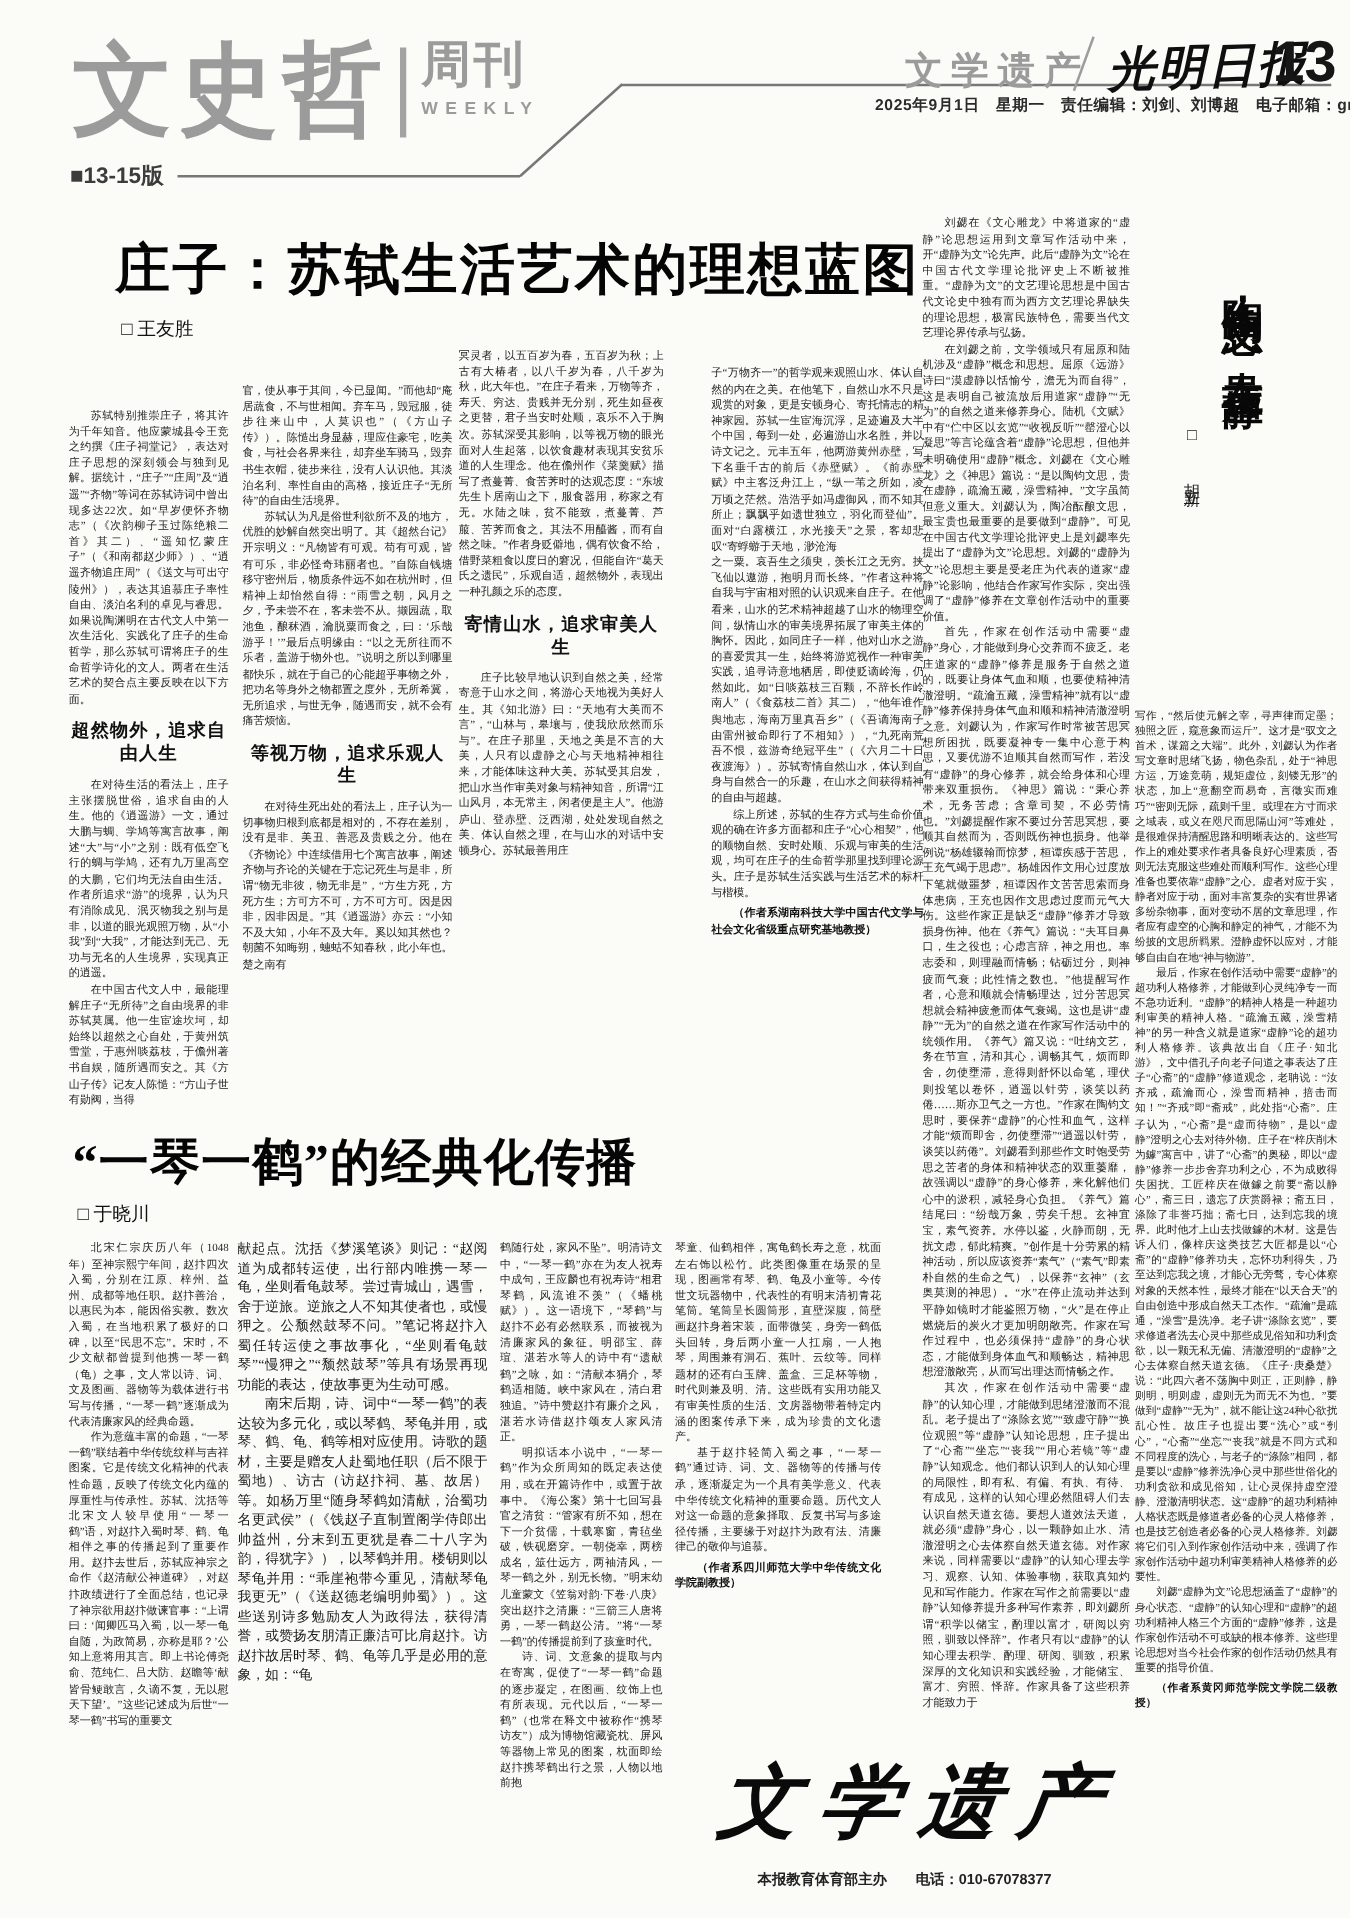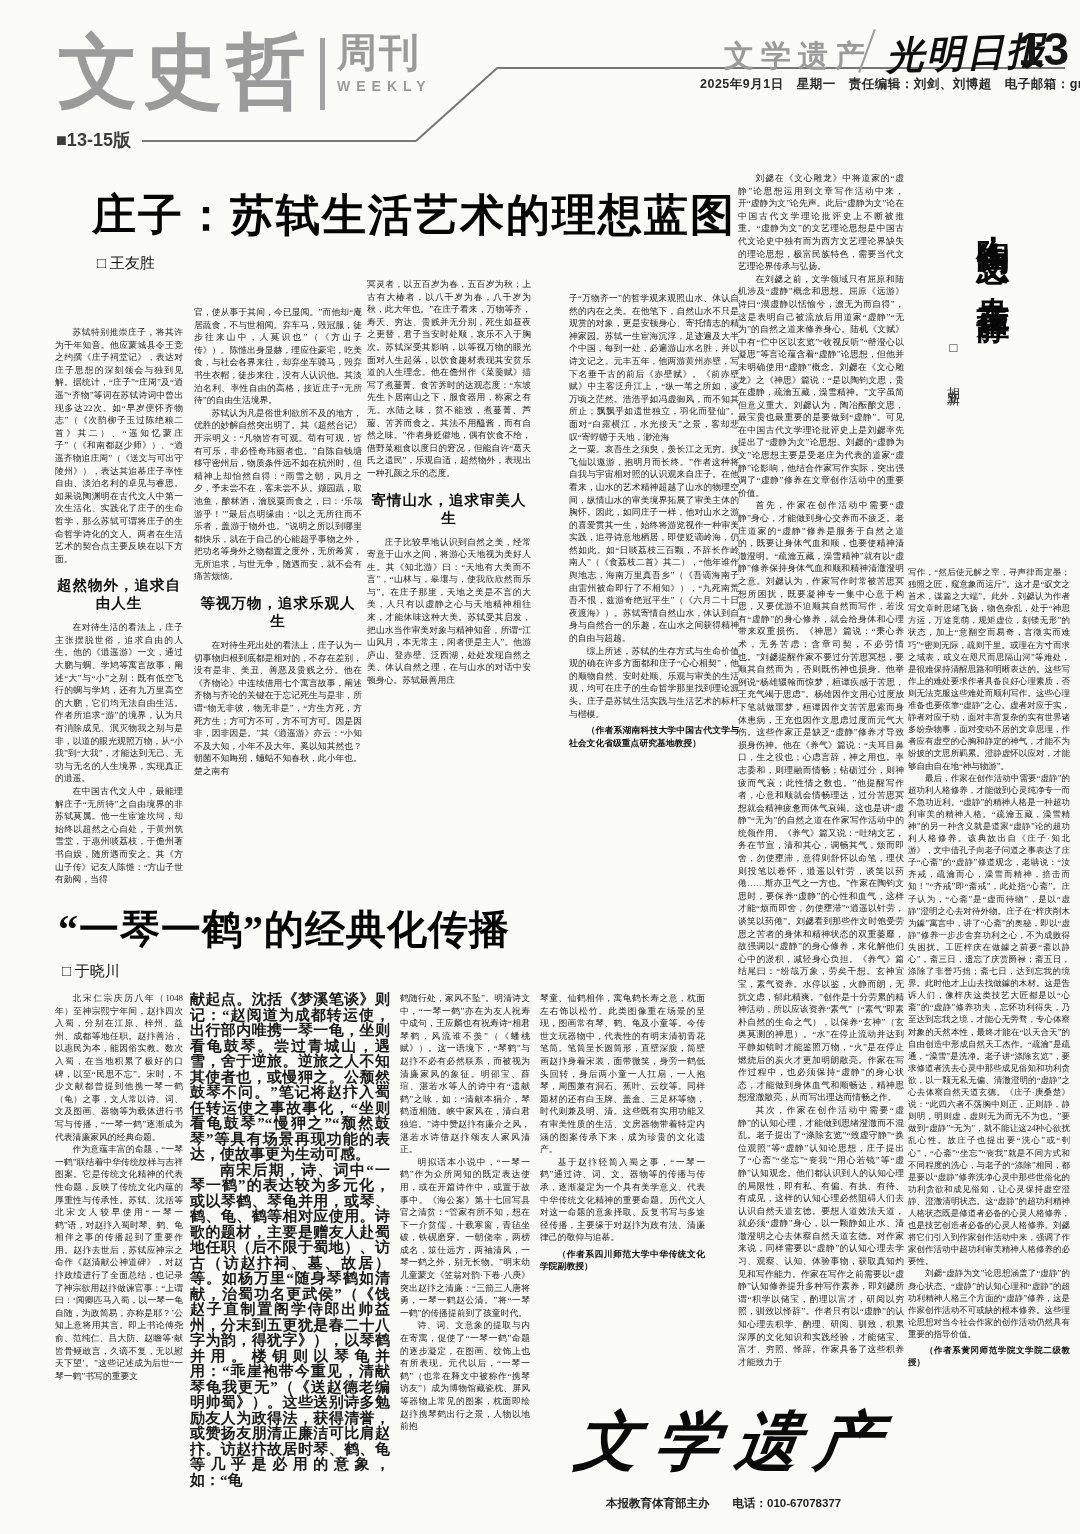--- a/index.html
+++ b/index.html
@@ -25,21 +25,21 @@
   .m-pageno{left:1018px;top:22px;font-family:"Liberation Sans","DejaVu Sans",sans-serif;font-weight:700;font-size:46px;color:#161616;}
   .m-date{left:700px;top:76px;width:366px;text-align:right;font-family:"Liberation Sans","DejaVu Sans",sans-serif;font-weight:700;font-size:12.5px;color:#2a2a2a;letter-spacing:.5px;white-space:nowrap;}
   
   .hl-main{left:92px;top:186px;width:640px;font-weight:900;font-size:44px;letter-spacing:2px;color:#050505;white-space:nowrap;}
   .by-main{left:97px;top:254px;font-size:15px;color:#111;}
   .hl-bottom{left:58px;top:902px;width:560px;font-weight:900;font-size:40px;letter-spacing:1px;color:#050505;white-space:nowrap;}
   .by-bottom{left:62px;top:962px;font-size:15px;color:#111;}
   
   .col{position:absolute;text-align:justify;overflow:hidden;color:#222;}
   .col-s{font-size:8.8px;line-height:12.6px;}
-  .col-b{font-size:15px;line-height:15.5px;color:#1a1a1a;font-weight:bold;}
+  .col-b{font-size:11px;line-height:15.5px;color:#1a1a1a;}
   .blk{margin:0;}
   .blk.p{text-indent:2em;}
   .blk.cont{text-indent:0;}
   .blk.h{font-family:"Liberation Sans","DejaVu Sans",sans-serif;font-weight:700;font-size:14.5px;line-height:18px;text-align:center;text-indent:0;margin:11px 0 9px;color:#101010;letter-spacing:1px;}
   .blk.credit{font-family:"Liberation Sans","DejaVu Sans",sans-serif;font-weight:700;text-indent:2em;margin-top:4px;color:#101010;}
   
   .vtitle{left:970px;top:212px;writing-mode:vertical-rl;text-orientation:upright;font-weight:700;font-size:33px;letter-spacing:5px;color:#080808;height:410px;}
   .vauthor{left:944px;top:340px;writing-mode:vertical-rl;text-orientation:upright;font-size:13px;letter-spacing:3px;color:#1a1a1a;height:150px;}
   
   .callig{left:576px;top:1398px;width:330px;font-weight:900;font-style:italic;font-size:64px;letter-spacing:16px;color:#0a0a0a;transform:skewX(-8deg);white-space:nowrap;}

